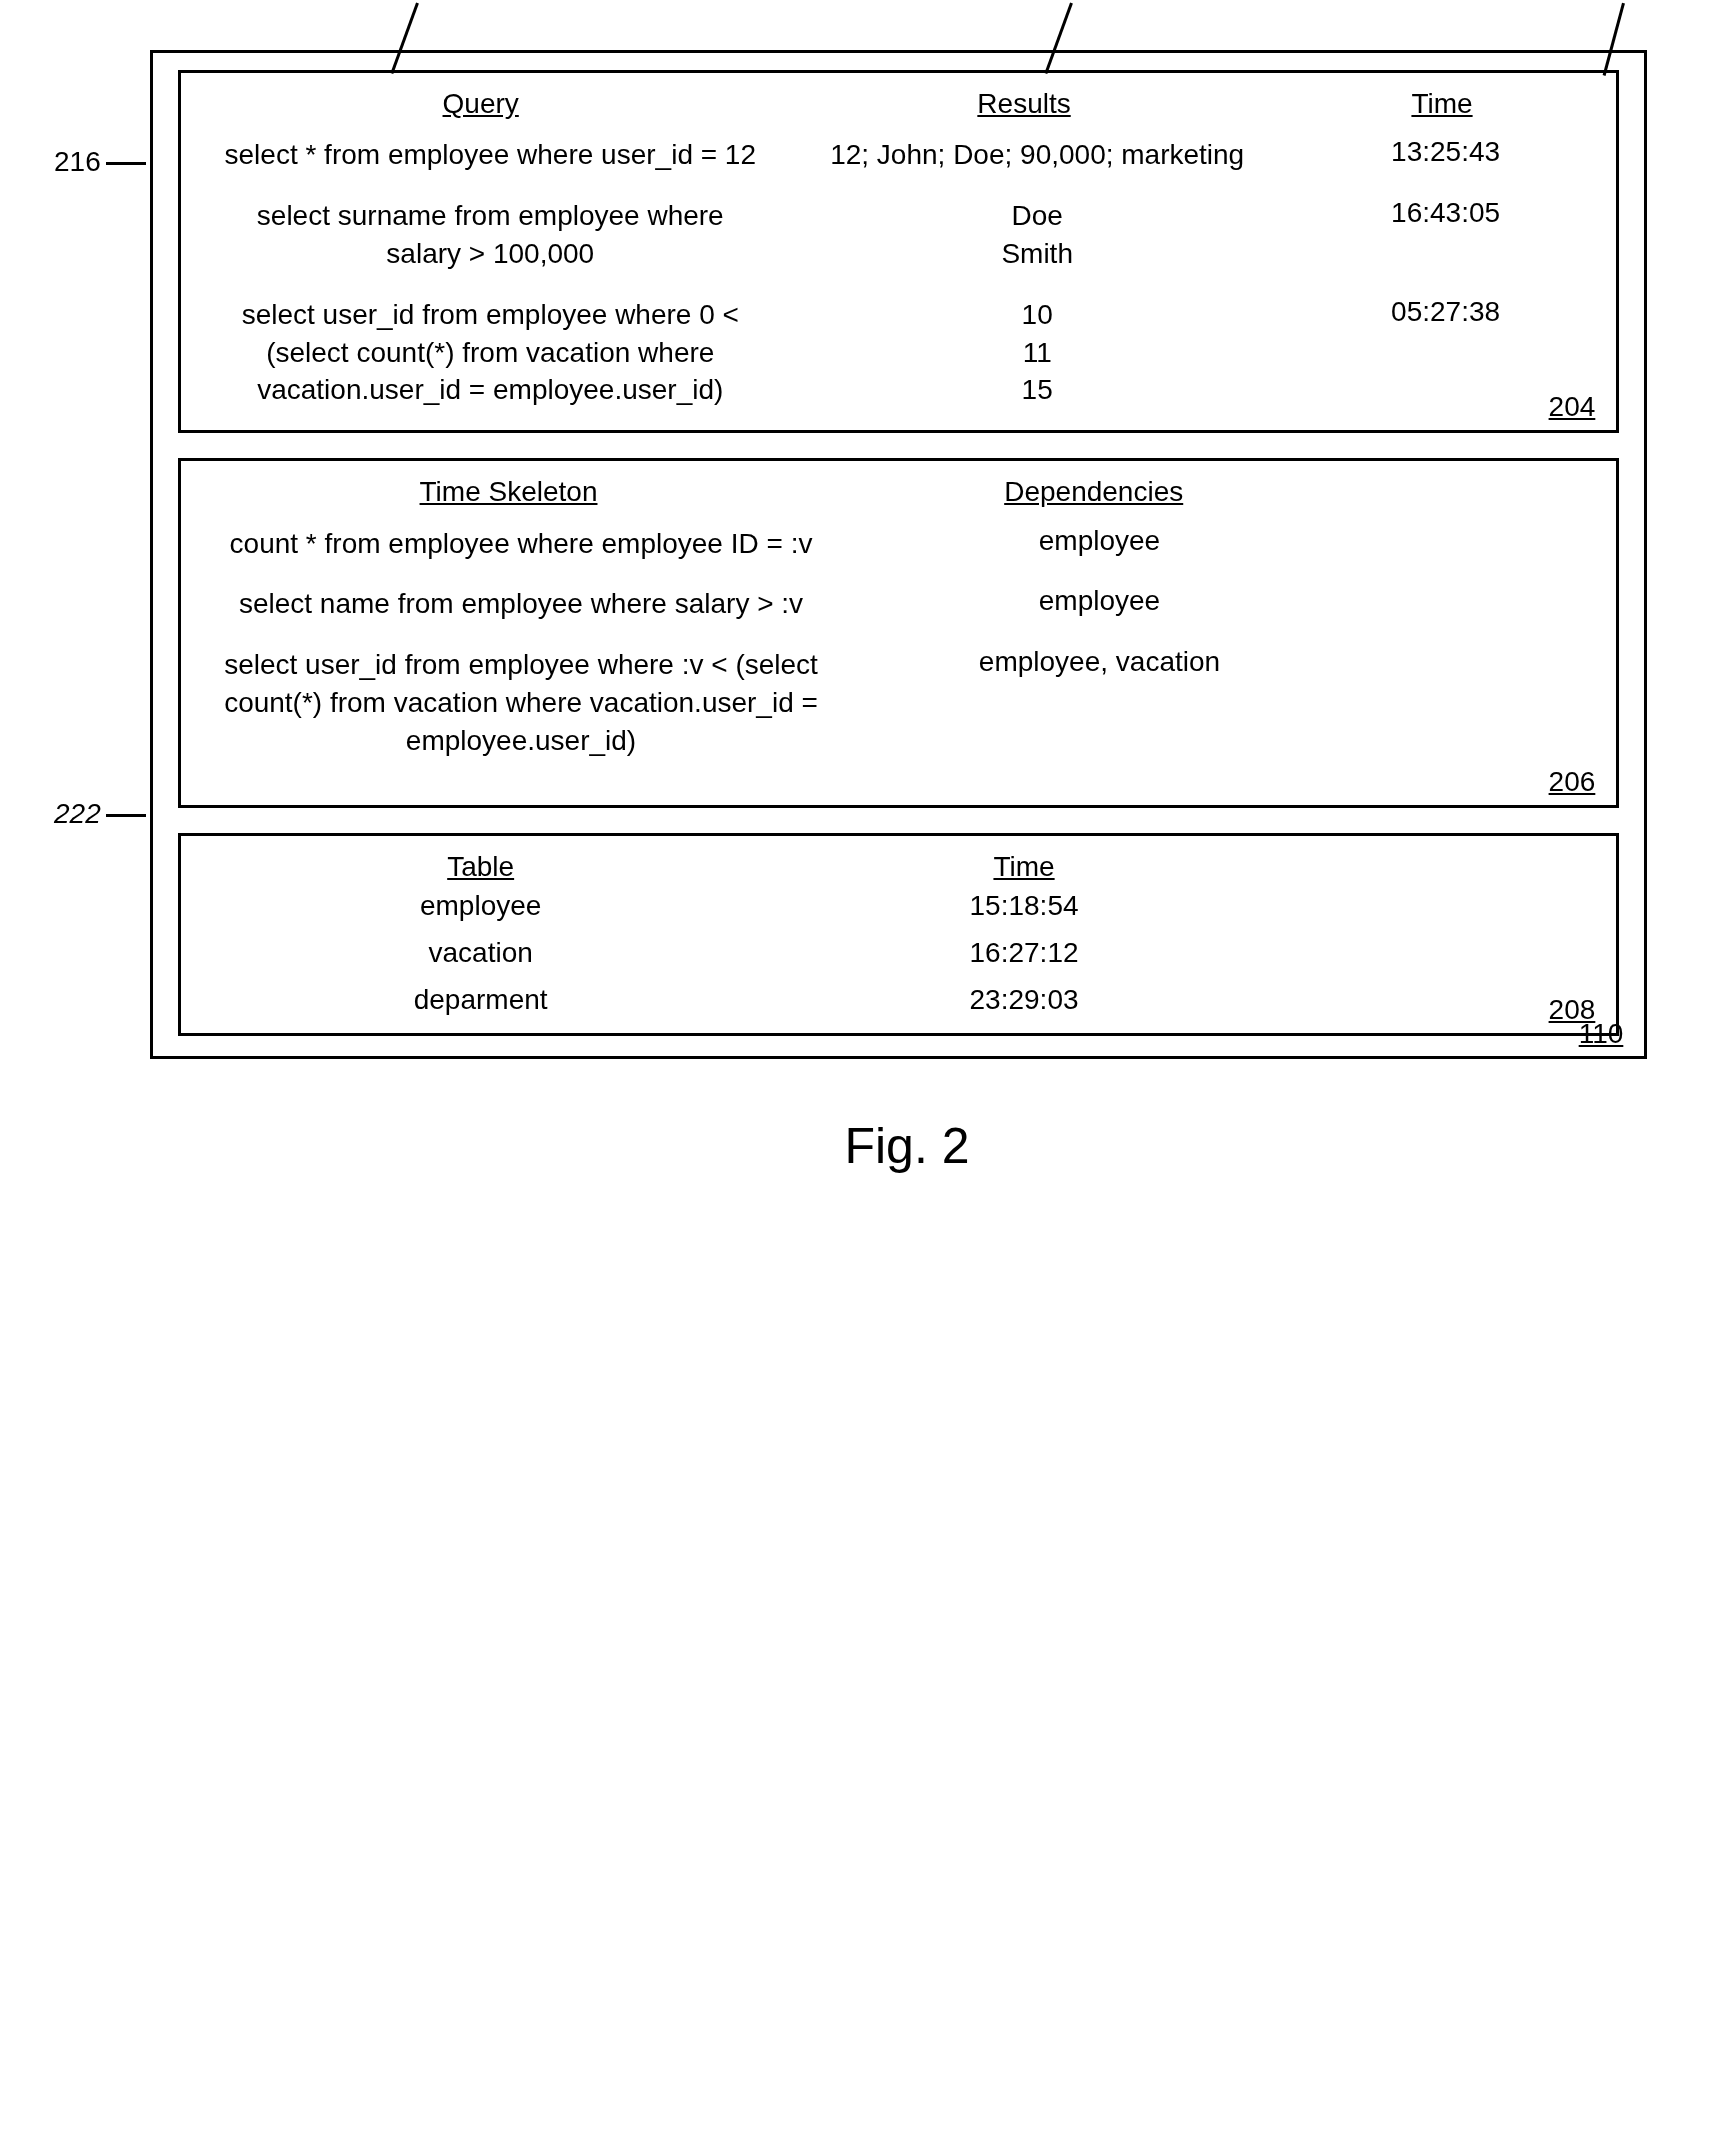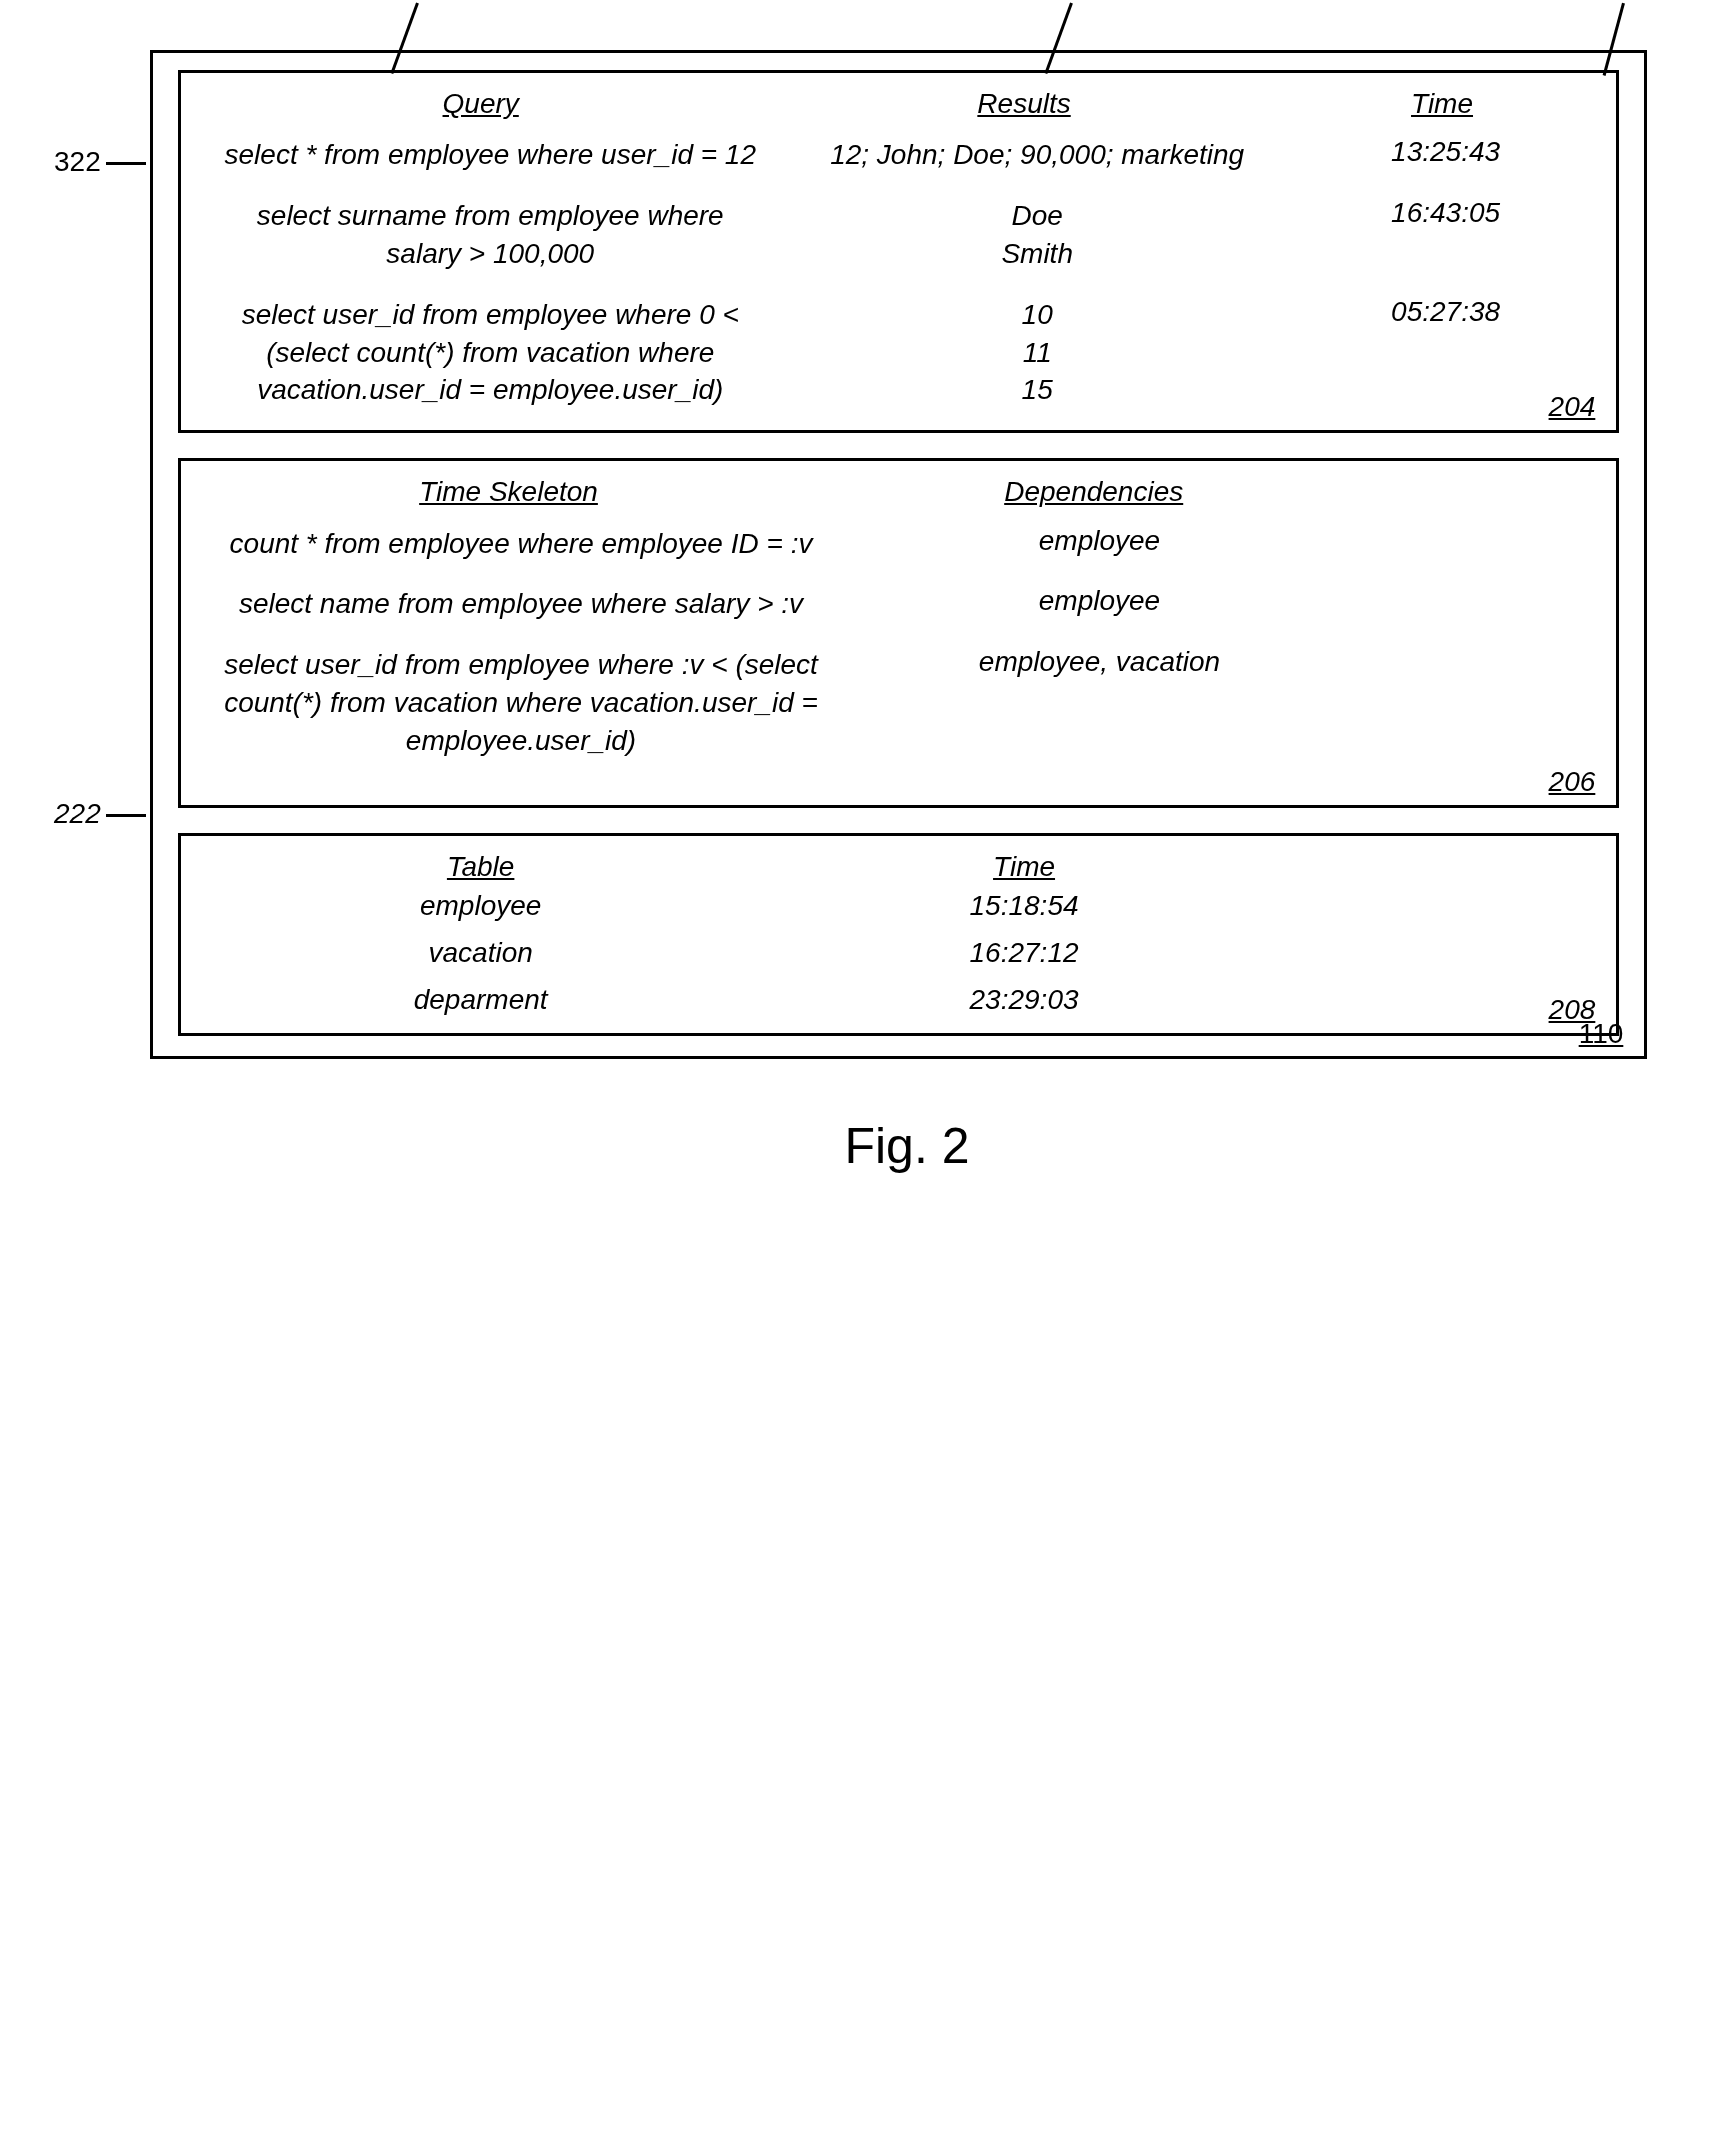--- a/index.html
+++ b/index.html
@@ -20,21 +20,20 @@
     .outer-box {
       border: 3.3px solid black;
       padding: 16.7px 25px 12.5px 25px;
       position: relative;
     }
     .inner-box {
       border: 3.3px solid black;
       margin-bottom: 25px;
       padding: 15px 21px 12.5px 21px;
       position: relative;
-      font-style: italic;
     }
     .inner-box:last-of-type {
       margin-bottom: 0;
     }
     .box-label {
       position: absolute;
       bottom: 6.7px;
       right: 21px;
       text-decoration: underline;
       font-size: 28px;
@@ -129,21 +128,21 @@
     <div class="callout-line" style="left:266px; top:35px; height:75px; transform:rotate(20deg);"></div>
 
     <span class="callout-num" style="left:895px; top:0;">212</span>
     <div class="callout-line" style="left:920px; top:35px; height:75px; transform:rotate(20deg);"></div>
 
     <span class="callout-num" style="right:0px; top:0;">214</span>
     <div class="callout-line" style="right:23px; top:35px; height:75px; transform:rotate(15deg);"></div>
   </div>
 
   <div class="left-callouts">
-    <span class="side-label" style="top:96px;">322</span>
+    <span class="side-label" style="top:96px;">216</span>
     <div class="side-line" style="top:112px; left:52px;"></div>
 
     <span class="side-label" style="top:748px;font-style:italic;">222</span>
     <div class="side-line" style="top:764px; left:52px;"></div>
   </div>
 
   <div class="outer-box">
 
     <div class="inner-box box1">
       <div class="table-headers">

